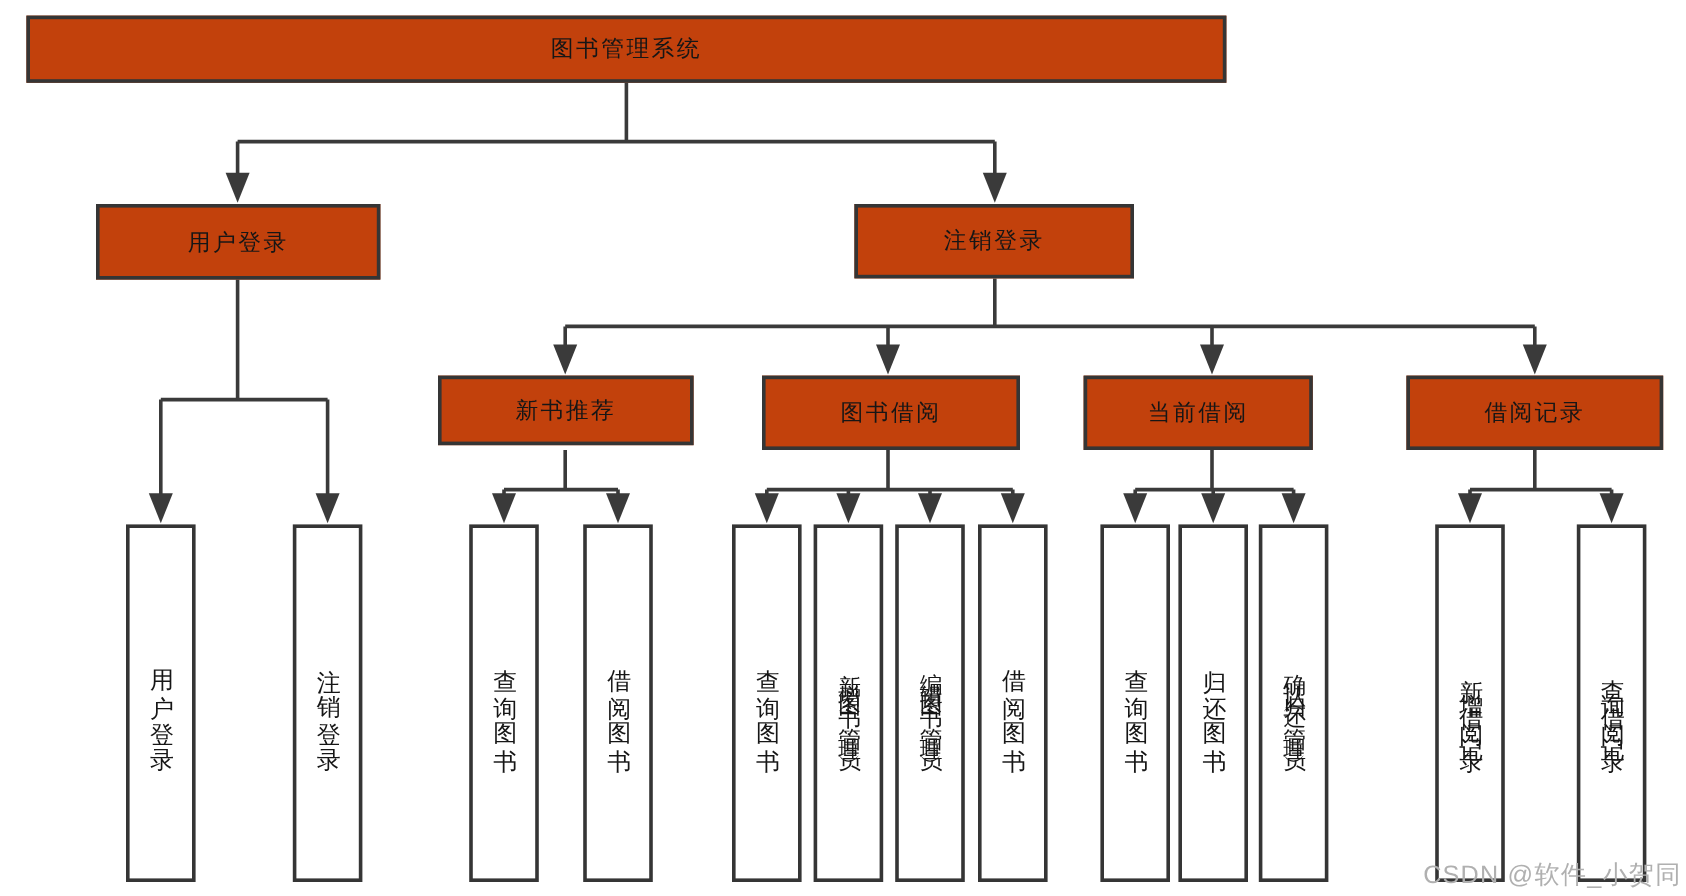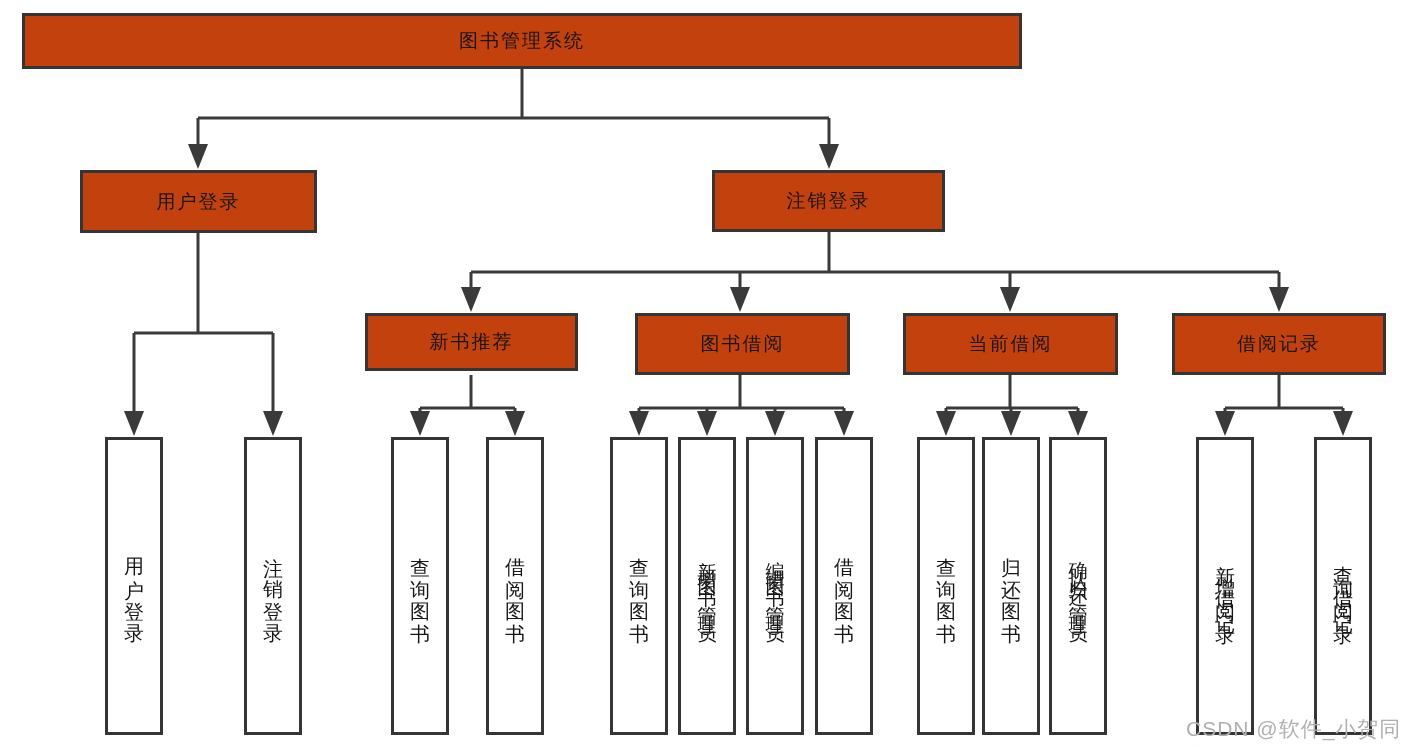--- a/index.html
+++ b/index.html
@@ -40,21 +40,21 @@
   #watermark{
     position:absolute;left:1186px;top:715px;z-index:3;
     font-size:21px;letter-spacing:1px;color:var(--watermark);
   }
   
   #root-node   {left:22px;  top:13px;  width:1000px;height:56px;}
   #n-login     {left:80px;  top:170px; width:237px; height:63px;}
   #n-mgmt      {left:712px; top:170px; width:233px; height:62px;}
   #n-rec       {left:365px; top:313px; width:213px; height:58px;}
   #n-bor       {left:635px; top:313px; width:215px; height:62px;}
-  #n-cur       {left:903px; top:313px; width:215px; height:62px;}
+  #n-cur       {left:903px; top:313px; width:191px; height:62px;}
   #n-recd      {left:1172px;top:313px; width:214px; height:62px;}
   #lf-1 {left:105px;}  #lf-2 {left:244px;}
   #lf-3 {left:391px;}  #lf-4 {left:486px;}
   #lf-5 {left:610px;}  #lf-6 {left:678px;}
   #lf-7 {left:746px;}  #lf-8 {left:815px;}
   #lf-9 {left:917px;}  #lf-10{left:982px;}
   #lf-11{left:1049px;} #lf-12{left:1196px;}
   #lf-13{left:1314px;}
 </style>
 </head>

